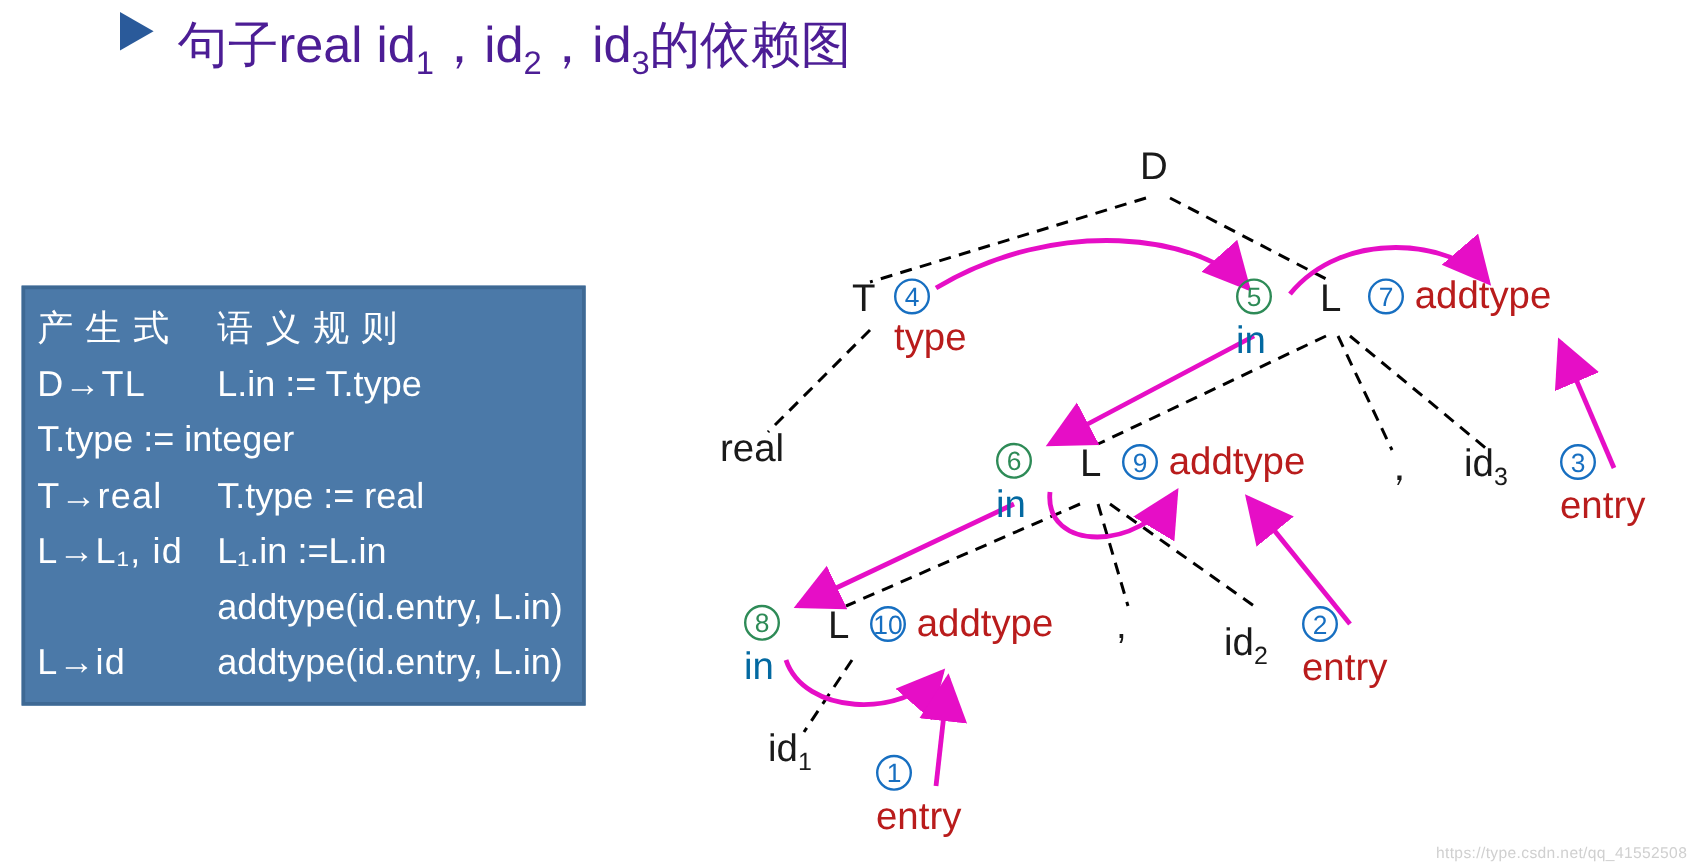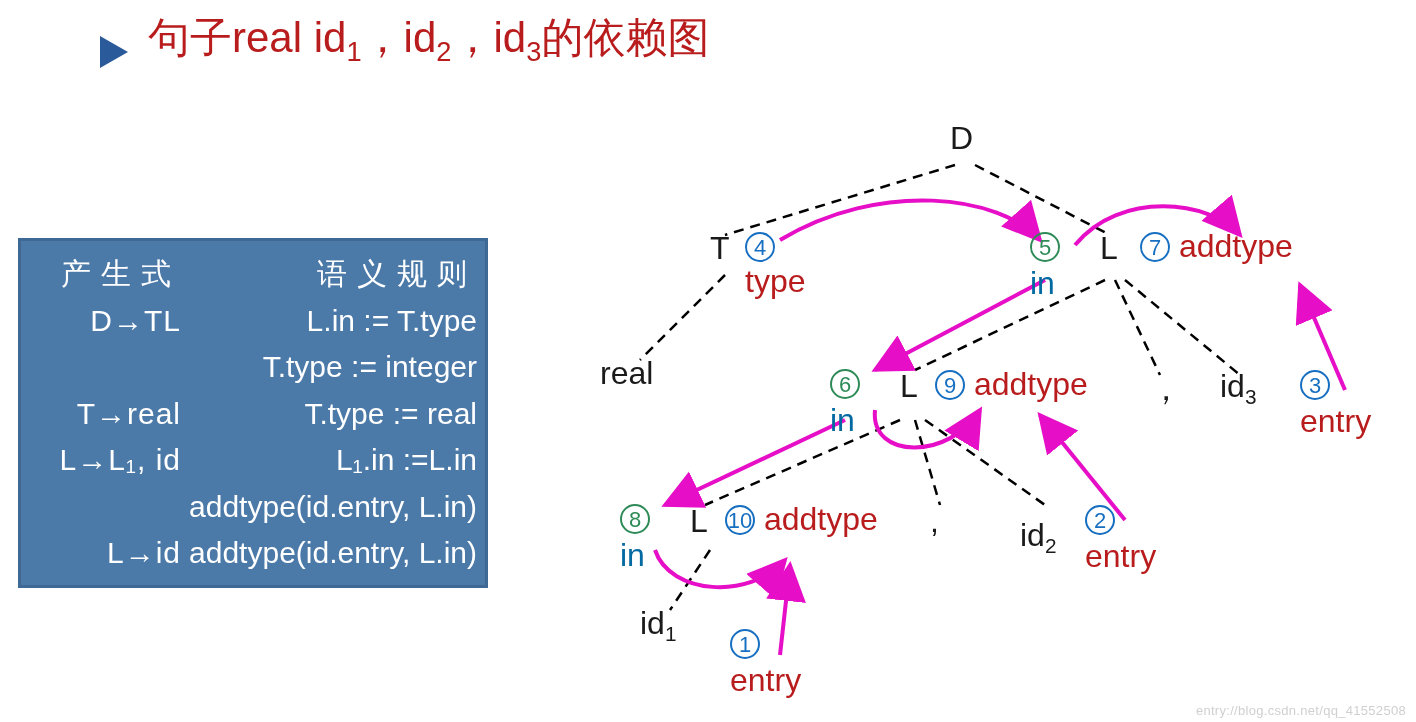--- a/index.html
+++ b/index.html
@@ -10,23 +10,23 @@
     background: #ffffff;
     font-family: "Microsoft YaHei", "SimSun", Arial, sans-serif;
     overflow: hidden;
     position: relative;
   }
   .title-line {
     position: absolute;
     left: 100px;
     top: 10px;
     font-size: 42px;
-    color: #b91c1c;
+    color: #4c1d95;
     display: flex;
-    align-items: flex-end;
+    align-items: flex-start;
   }
   .title-bullet {
     width: 0;
     height: 0;
     border-top: 16px solid transparent;
     border-bottom: 16px solid transparent;
     border-left: 28px solid #2a5a9a;
     margin-right: 20px;
   }
   sub { font-size: 0.65em; vertical-align: sub; }
@@ -37,21 +37,21 @@
     top: 238px;
     width: 470px;
     background: #4b79a8;
     color: #ffffff;
     font-size: 30px;
     line-height: 1.55;
     padding: 10px 8px 8px 10px;
     box-sizing: border-box;
     border: 3px solid #3e6994;
   }
-  .rules-row { display: flex; text-align: right; }
+  .rules-row { display: flex; }
   .rules-col1 { width: 150px; flex-shrink: 0; letter-spacing: 1px; }
   .rules-col2 { flex: 1; }
   .rules-header .rules-col1 { letter-spacing: 10px; }
   .rules-header .rules-col2 { letter-spacing: 10px; }
 
   .diagram {
     position: absolute;
     left: 500px;
     top: 100px;
     width: 900px;
@@ -223,13 +223,13 @@
 
   <div class="node black" style="left:140px;top:505px">
     <span>id</span><sub>1</sub>
   </div>
   <div class="node" style="left:230px;top:525px">
     <span class="circ blue">1</span><br><span class="blue">entry</span>
   </div>
 
 </div>
 
-<div class="watermark">entry://blog.csdn.net/qq_41552508</div>
+<div class="watermark">https://type.csdn.net/qq_41552508</div>
 
 </body></html>

